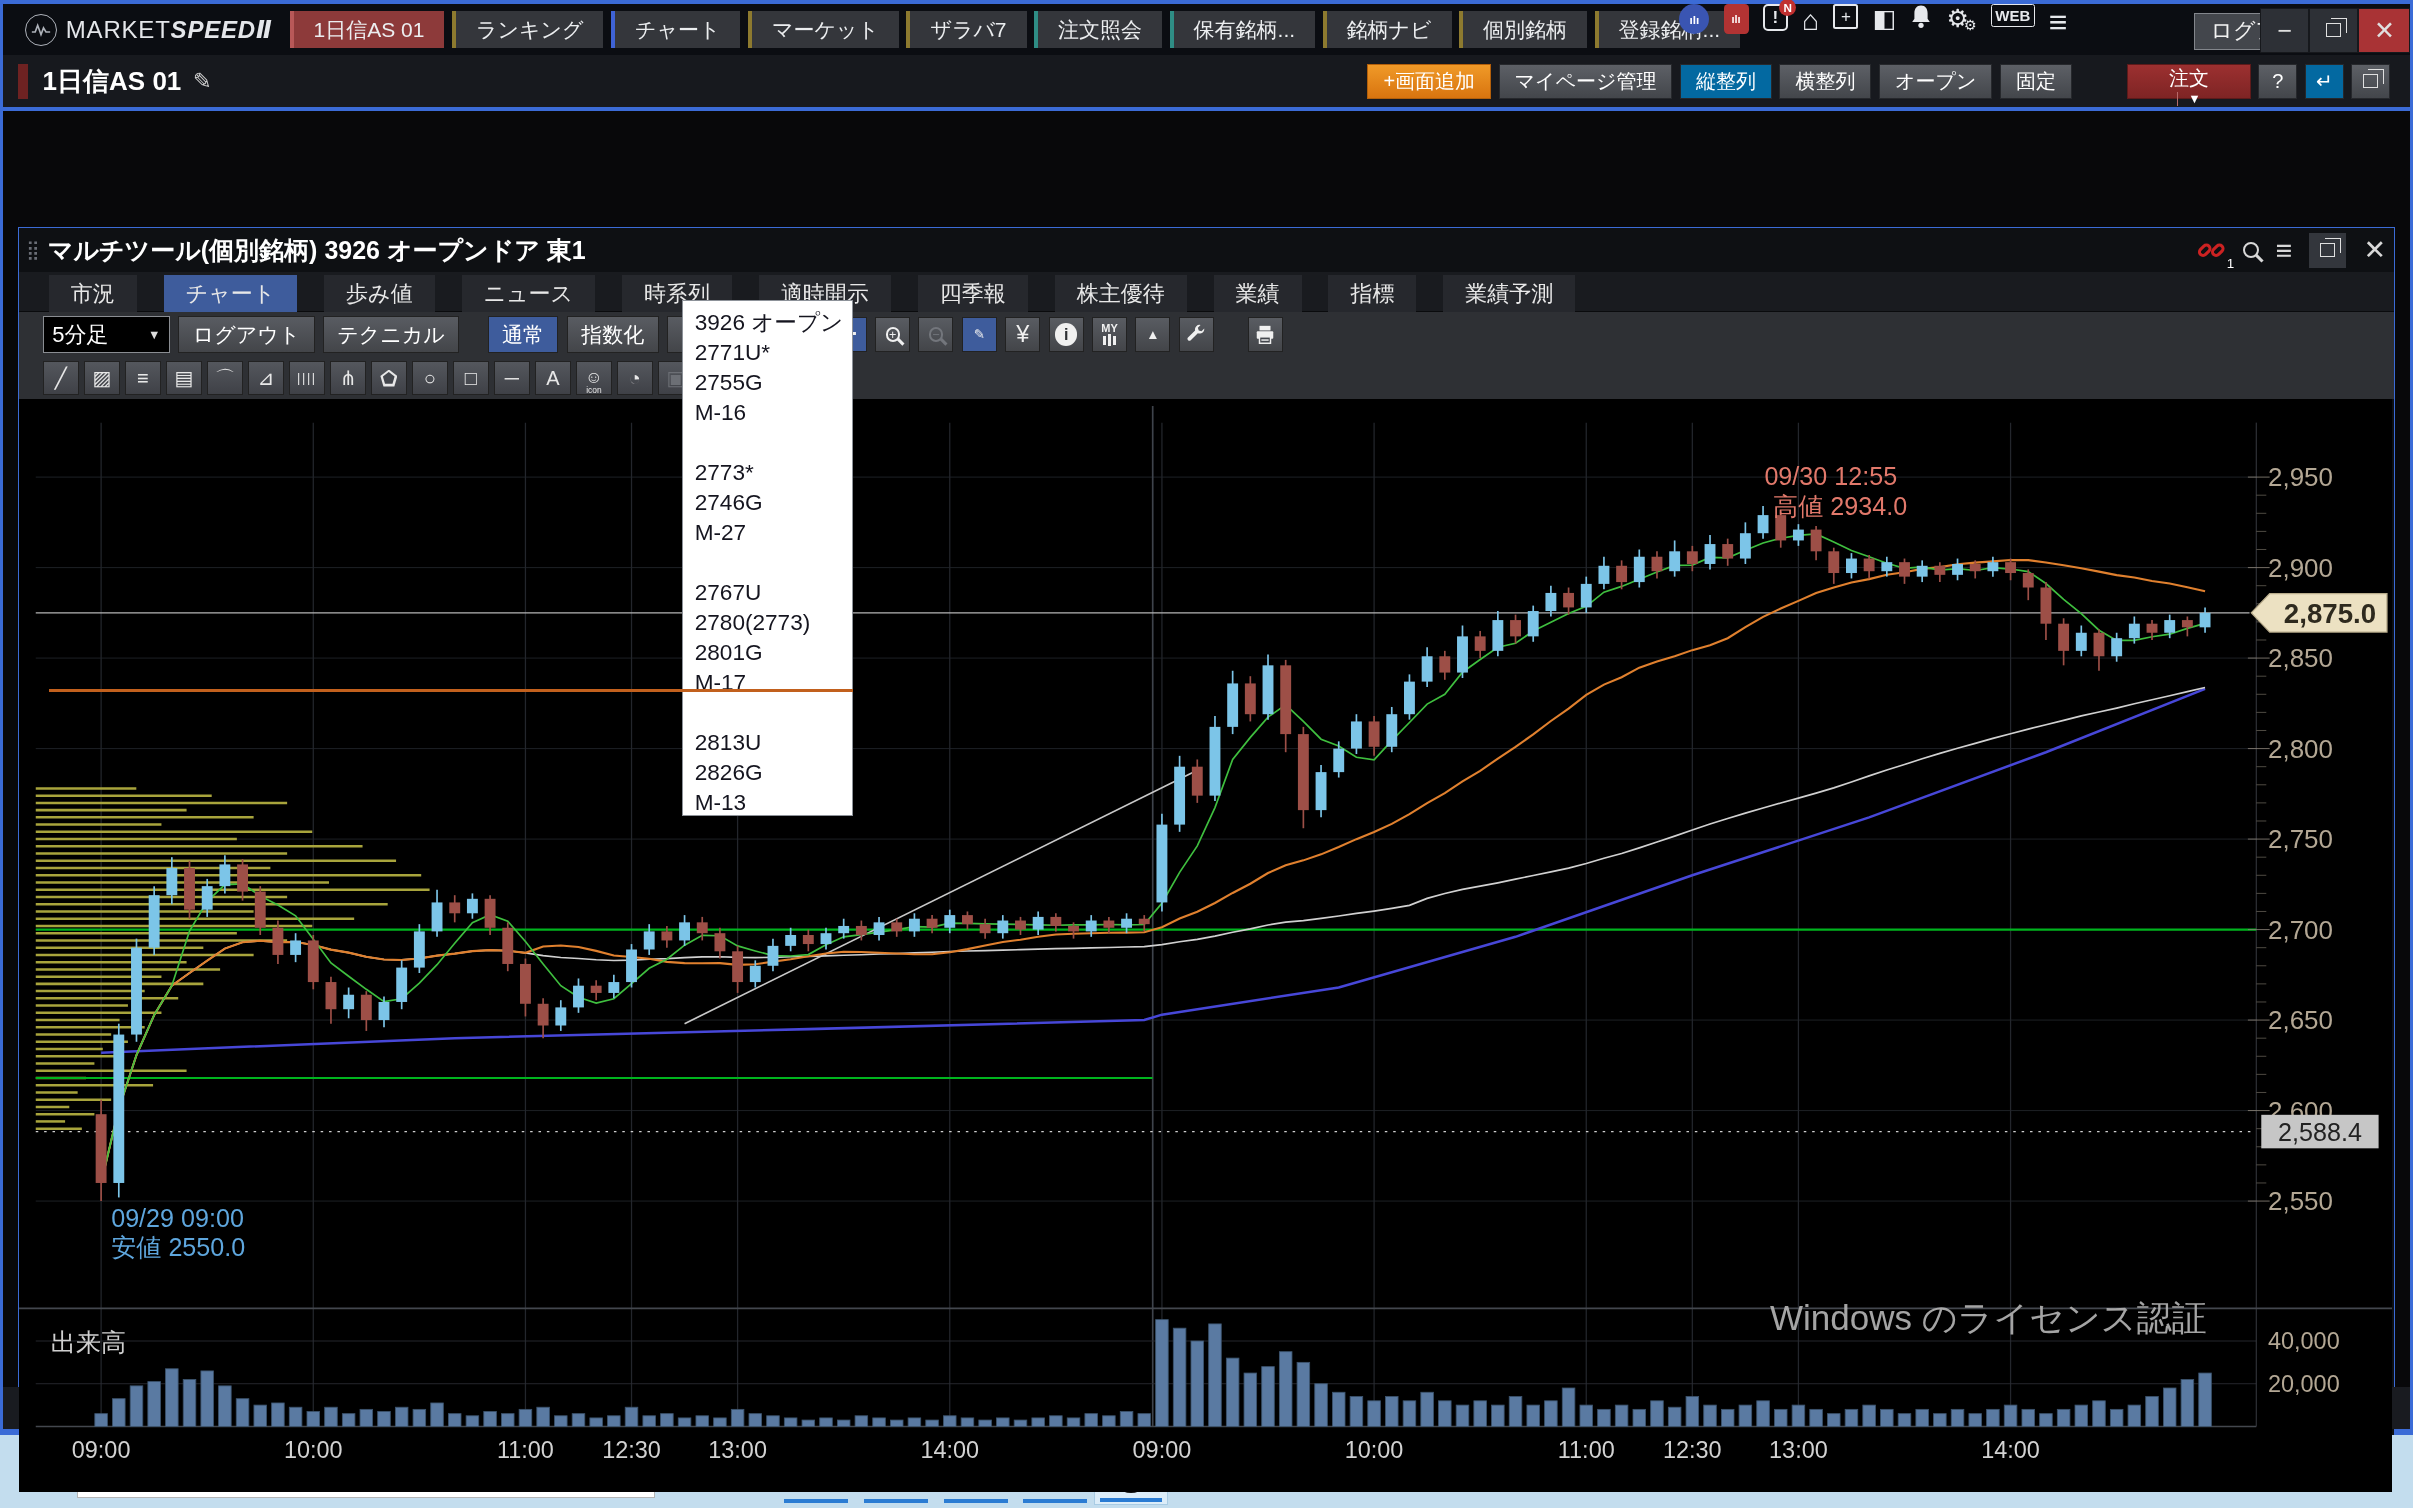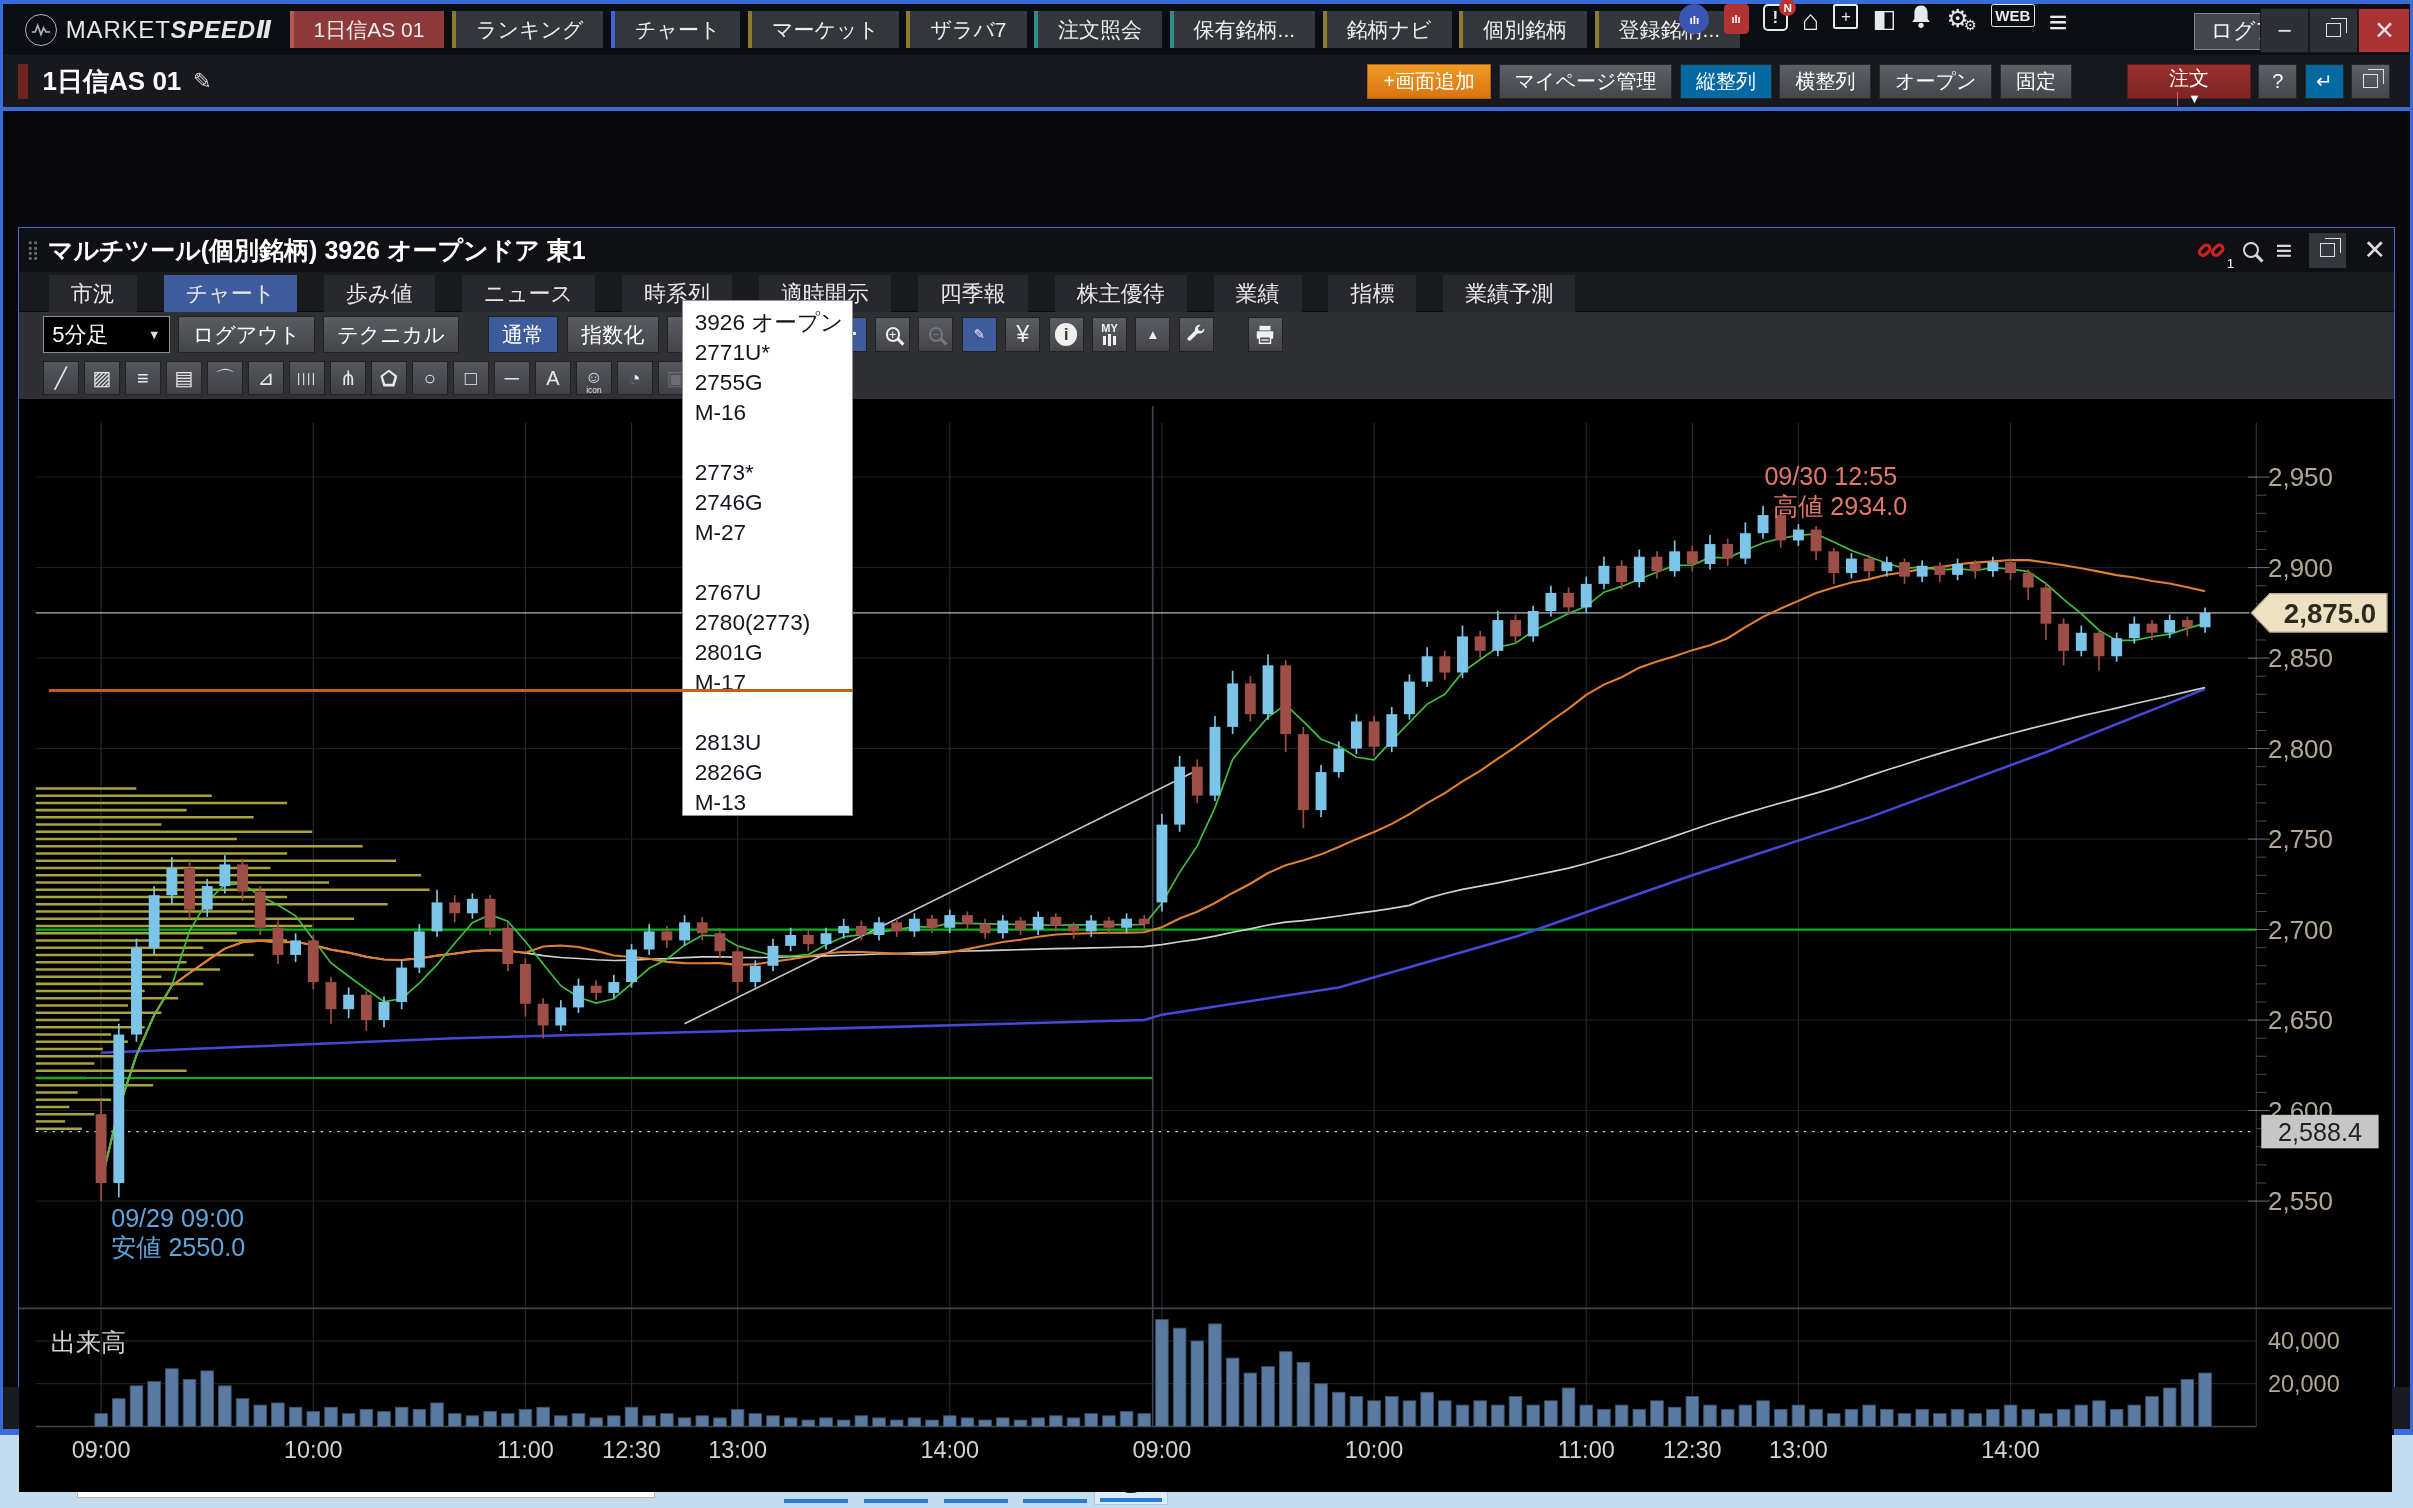--- a/index.html
+++ b/index.html
@@ -910,20 +910,21 @@
       <div>2801G</div>
       <div>M-17</div>
       <div>&nbsp;</div>
       <div>2813U</div>
       <div>2826G</div>
       <div>M-13</div>
     </div>
   <div id="orange-line" style="top: 689px; background: rgb(194, 96, 29);"></div>
 
   <div id="license">
+    <div class="l1">Windows のライセンス認証</div>
   </div>
 
   <div id="footer">
     <div id="rlogo">
       <span class="en">Rakuten</span>
       <span class="jp">楽天証券</span>
     </div>
     <div id="ftoggle">
         <span class="play">▶</span>
         <span class="sqr"></span>

